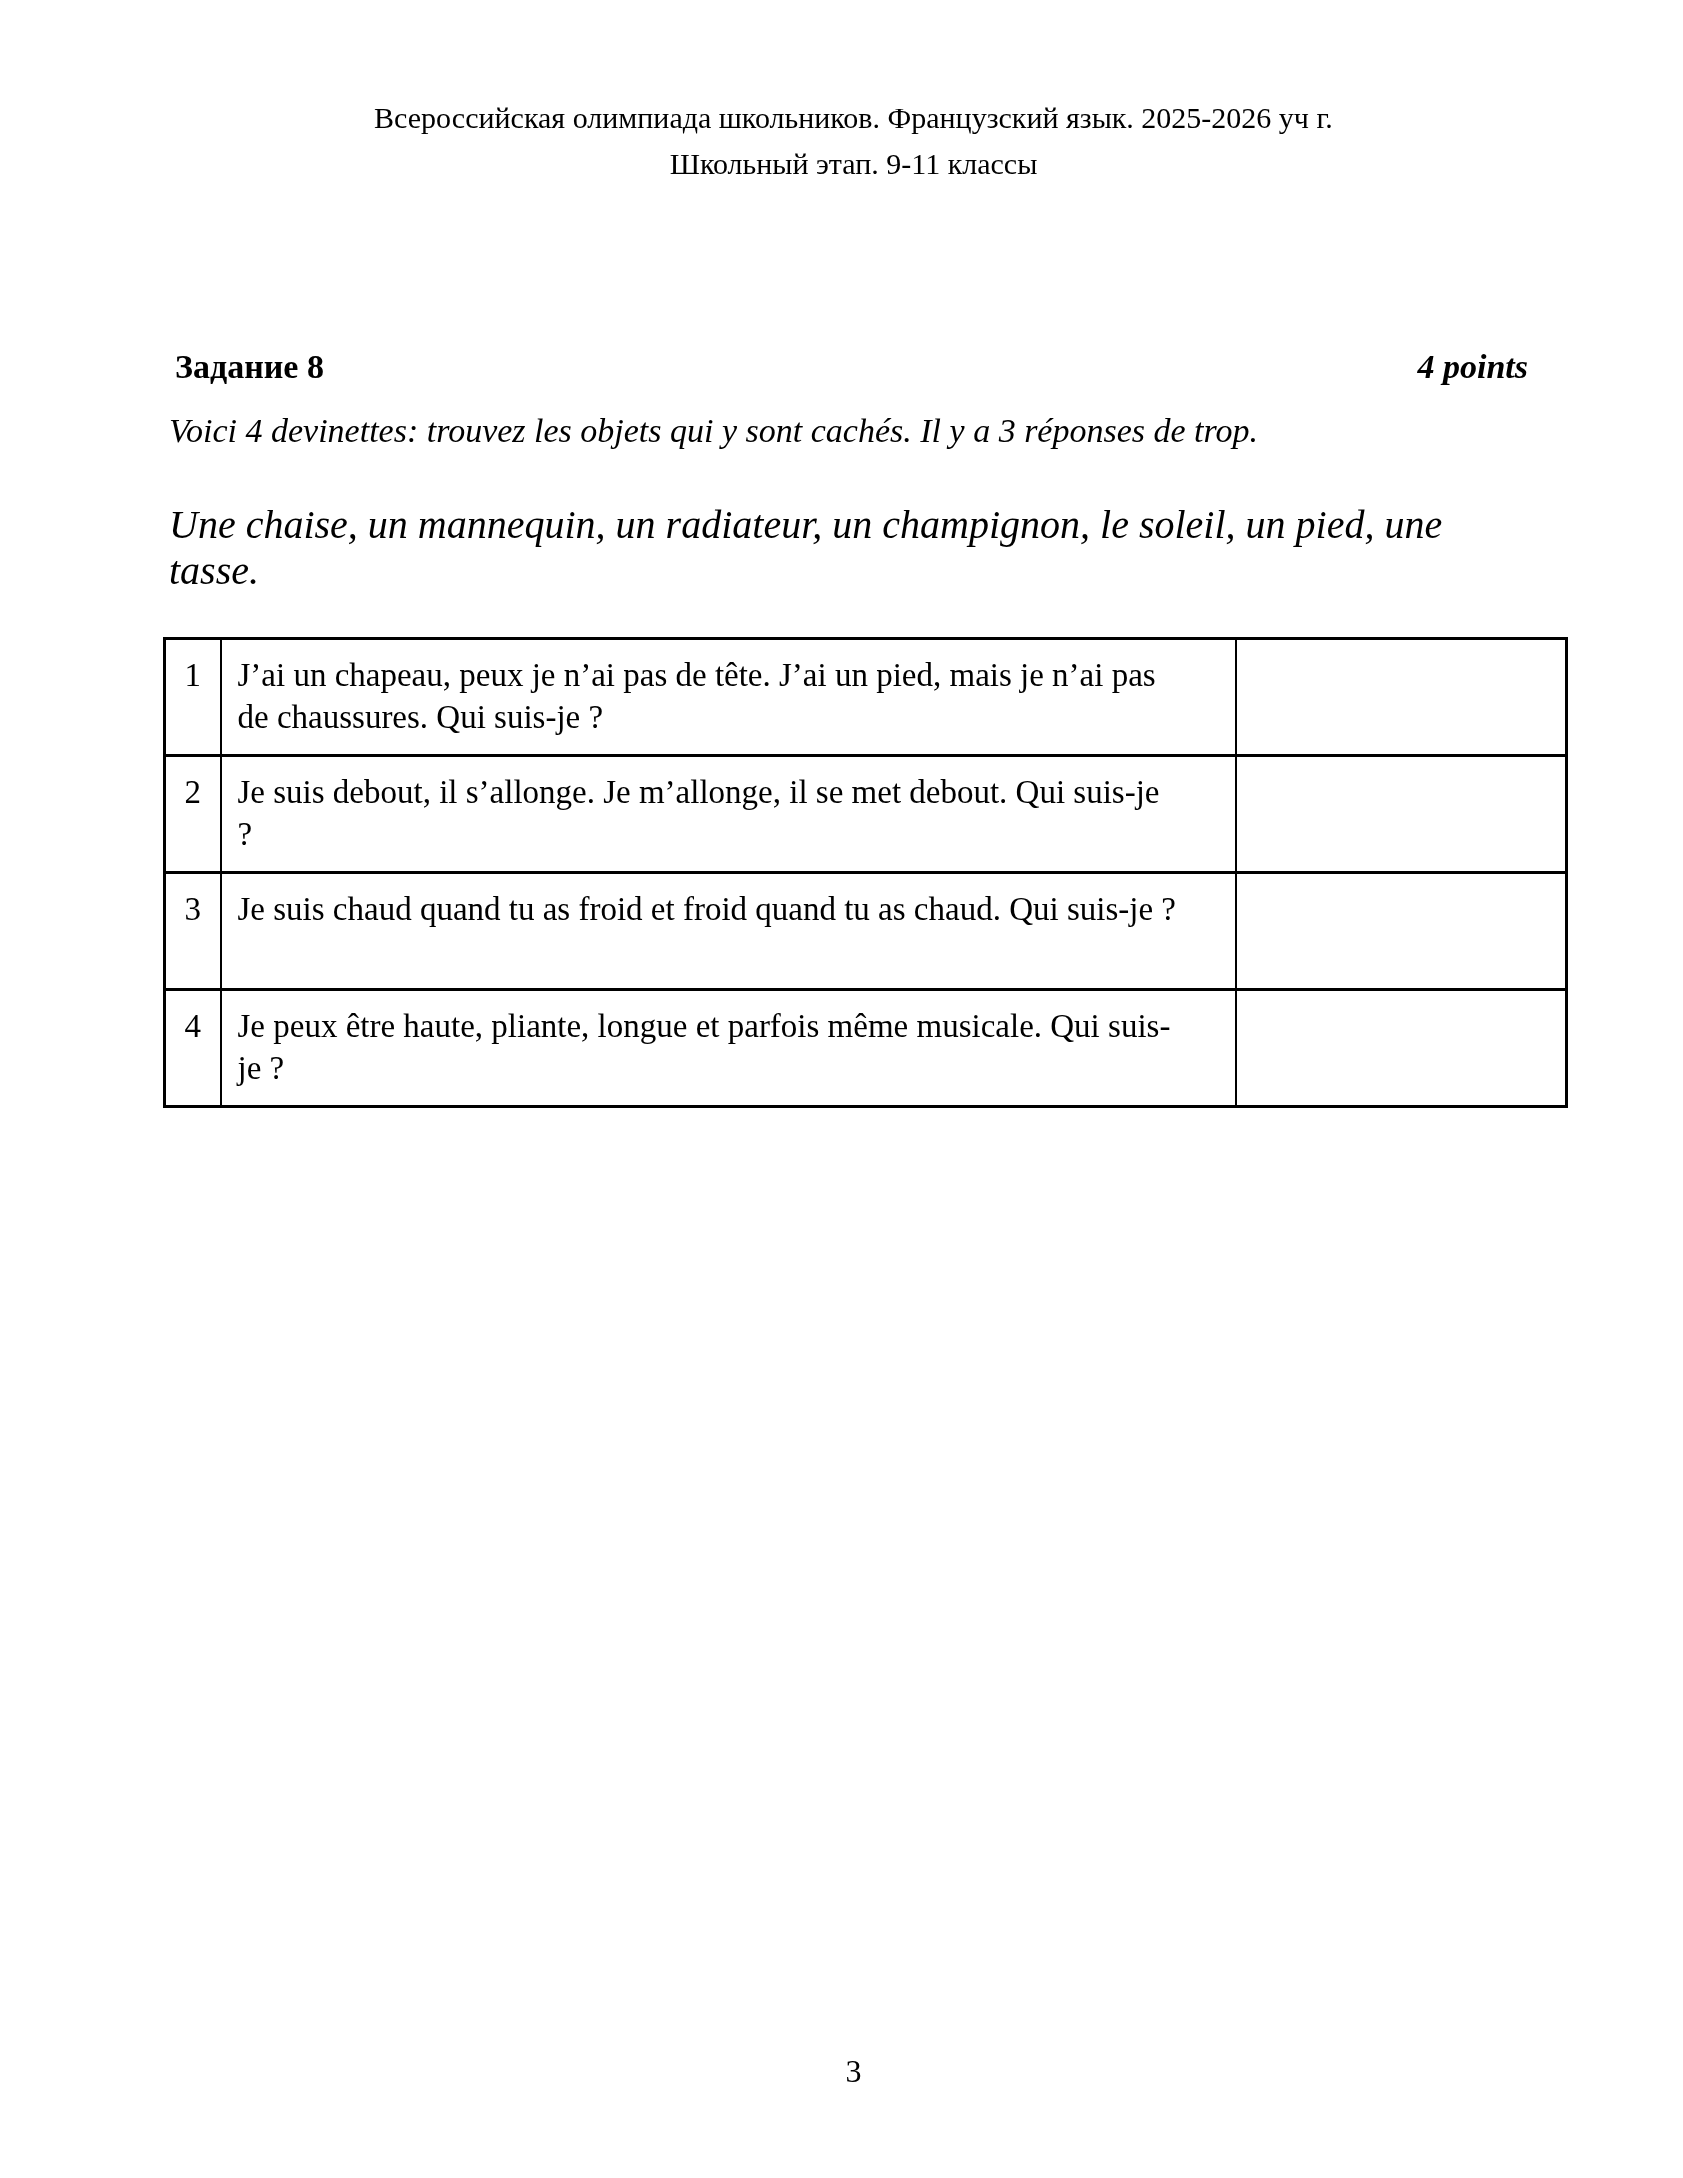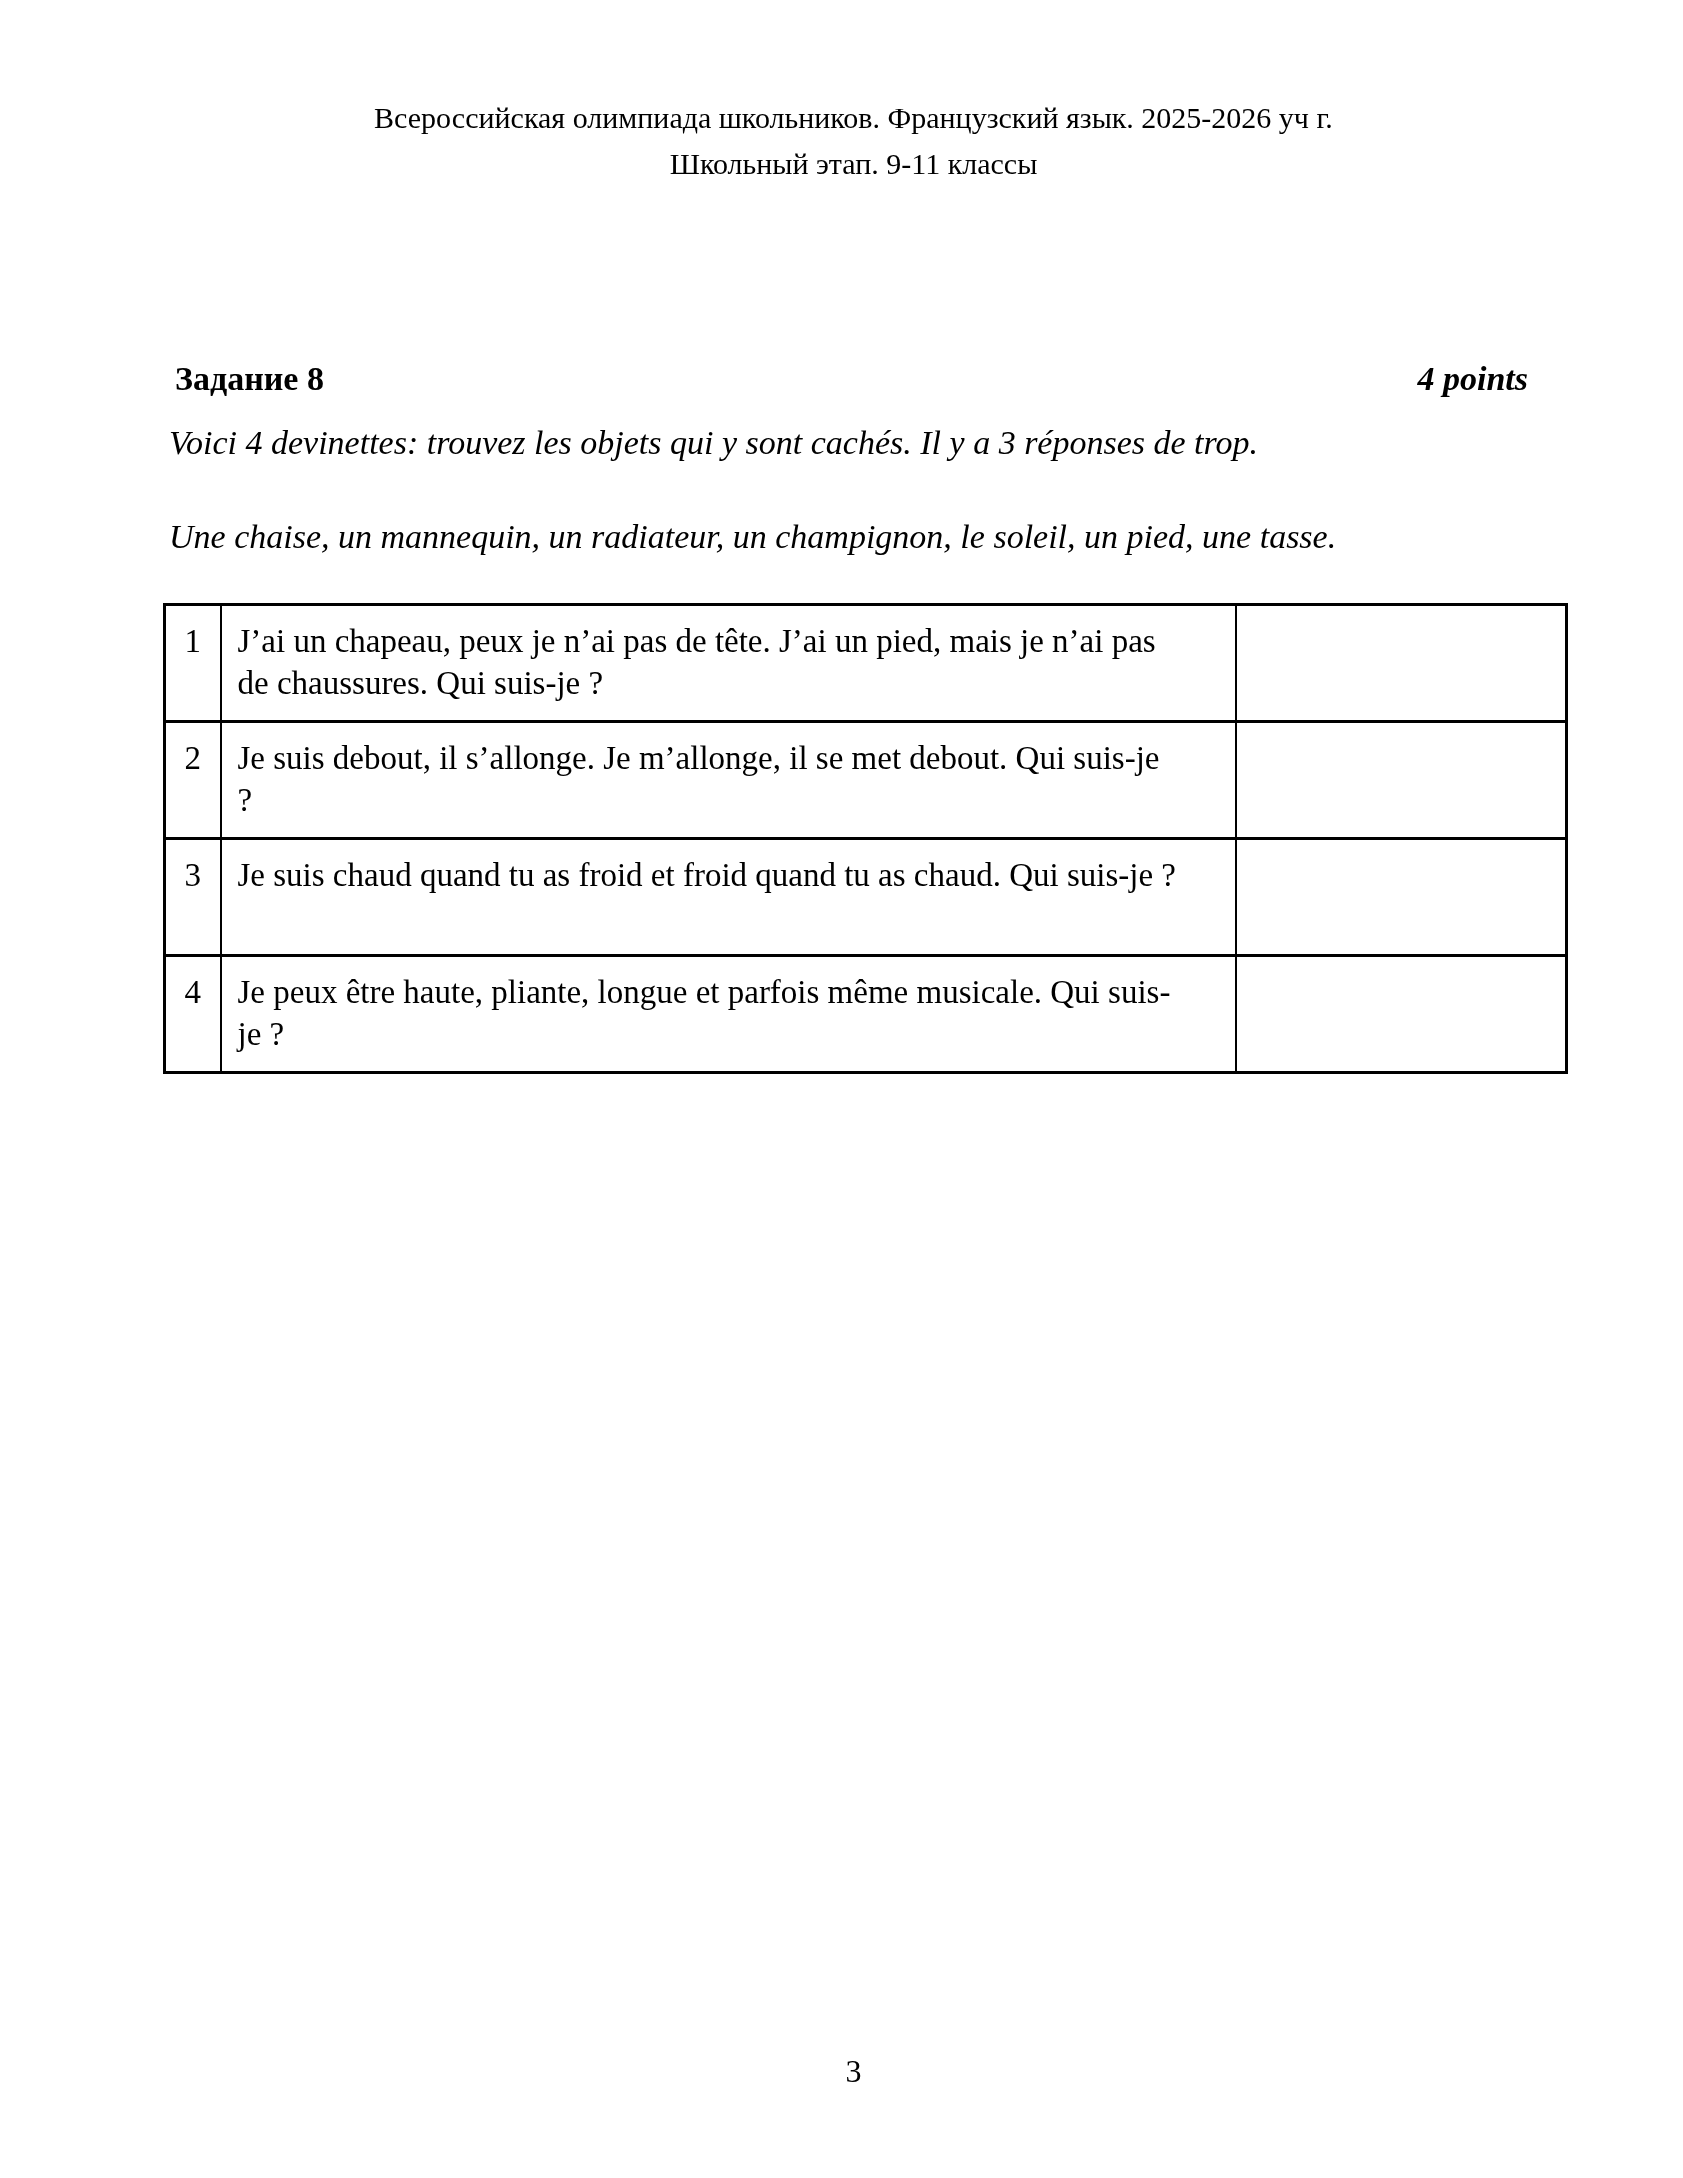--- a/index.html
+++ b/index.html
@@ -14,41 +14,40 @@
   }
   .doc-header {
     margin-top:71px;
     text-align:center;
     font-size:30px;
     line-height:34px;
   }
   .content {
     margin-left:139px;
     margin-right:143px;
-    margin-top:12px;
   }
   .task-header {
     margin-top:133px;
     display:flex;
     justify-content:space-between;
     align-items:baseline;
     font-size:34px;
     line-height:46px;
     font-weight:bold;
   }
   .task-points { font-style:italic; }
   .task-instruction {
     font-size:34px;
     line-height:46px;
     font-weight:normal;
     font-style:italic;
   }
   .word-bank {
     margin-top:36px;
-    font-size:34px;
+    font-size:40px;
     line-height:46px;
     font-style:italic;
   }
   table.riddles {
     margin-top:37px;
     border-collapse:collapse;
     table-layout:fixed;
     width:1402px;
     border:3px solid #000;
   }

